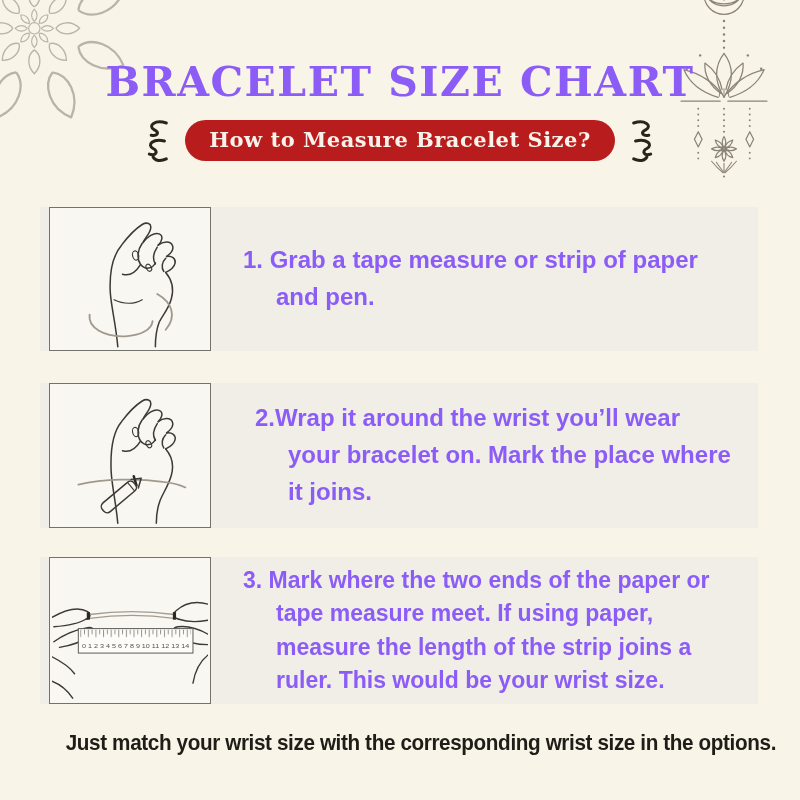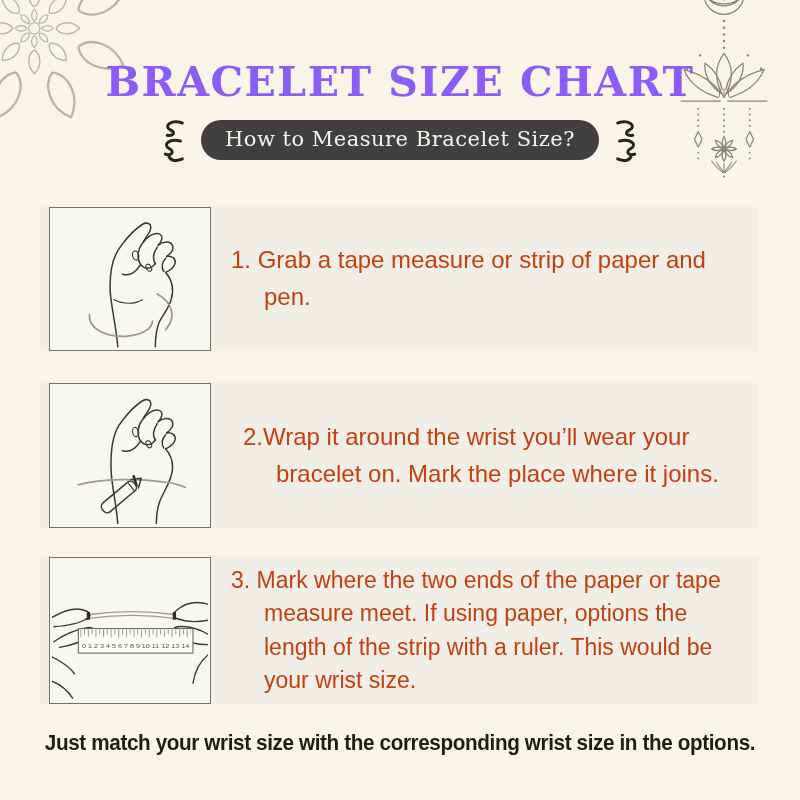--- a/index.html
+++ b/index.html
@@ -17,45 +17,45 @@
   .lotus{position:absolute;right:14px;top:-14px;pointer-events:none;}
 
   
   .header{position:absolute;top:58px;left:0;right:0;text-align:center;}
   .title{
     margin:0;font-family:"DejaVu Serif","Liberation Serif",serif;
     font-weight:700;font-size:41px;letter-spacing:1.5px;color:#8b5cf6;
   }
   .badge-row{display:flex;justify-content:center;align-items:center;gap:13px;margin-top:11px;height:46px;}
   .badge{
-    background:#404040;color:#f7f3ea;border-radius:22px;
+    background:#b91c1c;color:#f7f3ea;border-radius:22px;
     padding:7px 24px 9px;font-family:"DejaVu Serif","Liberation Serif",serif;
-    font-weight:400;font-size:21px;letter-spacing:0.5px;white-space:nowrap;
+    font-weight:700;font-size:21px;letter-spacing:0.5px;white-space:nowrap;
   }
 
   
   .steps{position:absolute;top:207px;left:40px;width:718px;display:flex;flex-direction:column;}
   .step-row{background:#f0eee7;display:flex;align-items:center;}
   .step-row.r1{height:144px;margin-bottom:32px;}
   .step-row.r2{height:145px;margin-bottom:29px;gap:12px;}
   .step-row.r3{height:147px;}
   .illus-box{
     width:160px;align-self:stretch;margin-left:9px;
     background:#f9f7f2;border:1px solid #73716b;
     display:flex;align-items:center;justify-content:center;flex:0 0 auto;
   }
   .step-text{
-    flex:1;margin:4px;padding:0 10px 0 49px;text-indent:-33px;
-    font-size:24px;line-height:1.53;color:#c2410c;
+    flex:1;margin:16px;padding:0 10px 0 49px;text-indent:-33px;
+    font-size:24px;line-height:1.53;color:#8b5cf6;font-weight:bold;
   }
   .step-text .num{white-space:pre;}
   .step-row.r3 .step-text{font-size:23px;line-height:1.45;}
 
   
-  .footer{position:absolute;top:730px;left:0;right:0;text-align:center;}
+  .footer{position:absolute;top:730px;left:0;right:0;text-align:right;}
   .footer p{
     margin:0;font-size:22px;font-weight:700;letter-spacing:-0.4px;
     transform:scaleX(0.94);transform-origin:center;color:#201d19;
   }
 
   svg{display:block;}
 </style>
 </head>
 <body>
 
@@ -258,21 +258,21 @@
             <path d="M40,55 C70,51 100,51 130,55"></path>
             <path d="M40,59 C70,55 100,55 130,59"></path>
           </g>
           <rect x="37" y="52.5" width="3.4" height="8" fill="#2b2824"></rect>
           <rect x="128.6" y="52.5" width="3.4" height="8" fill="#2b2824"></rect>
           <rect x="28" y="70" width="122" height="26" fill="#fdfcf8" stroke="#55534e" stroke-width="1"></rect>
           <rect x="30" y="70.5" width="118" height="25" fill="url(#rticks)"></rect>
           <text x="89" y="91" text-anchor="middle" font-size="6" fill="#55534e" textLength="114" lengthAdjust="spacingAndGlyphs" font-family="Liberation Sans, sans-serif">0 1 2 3 4 5 6 7 8 9 10 11 12 13 14</text>
         </svg>
       </div>
-      <p class="step-text"><span class="num">3. </span><span>Mark where the two ends of the paper or tape measure meet. If using paper, options the length of the strip with a ruler. This would be your wrist size.</span></p>
+      <p class="step-text"><span class="num">3. </span><span>Mark where the two ends of the paper or tape measure meet. If using paper, measure the length of the strip joins a ruler. This would be your wrist size.</span></p>
     </section>
 
   </main>
 
   <footer class="footer">
     <p>Just match your wrist size with the corresponding wrist size in the options.</p>
   </footer>
 
 </div>
 

